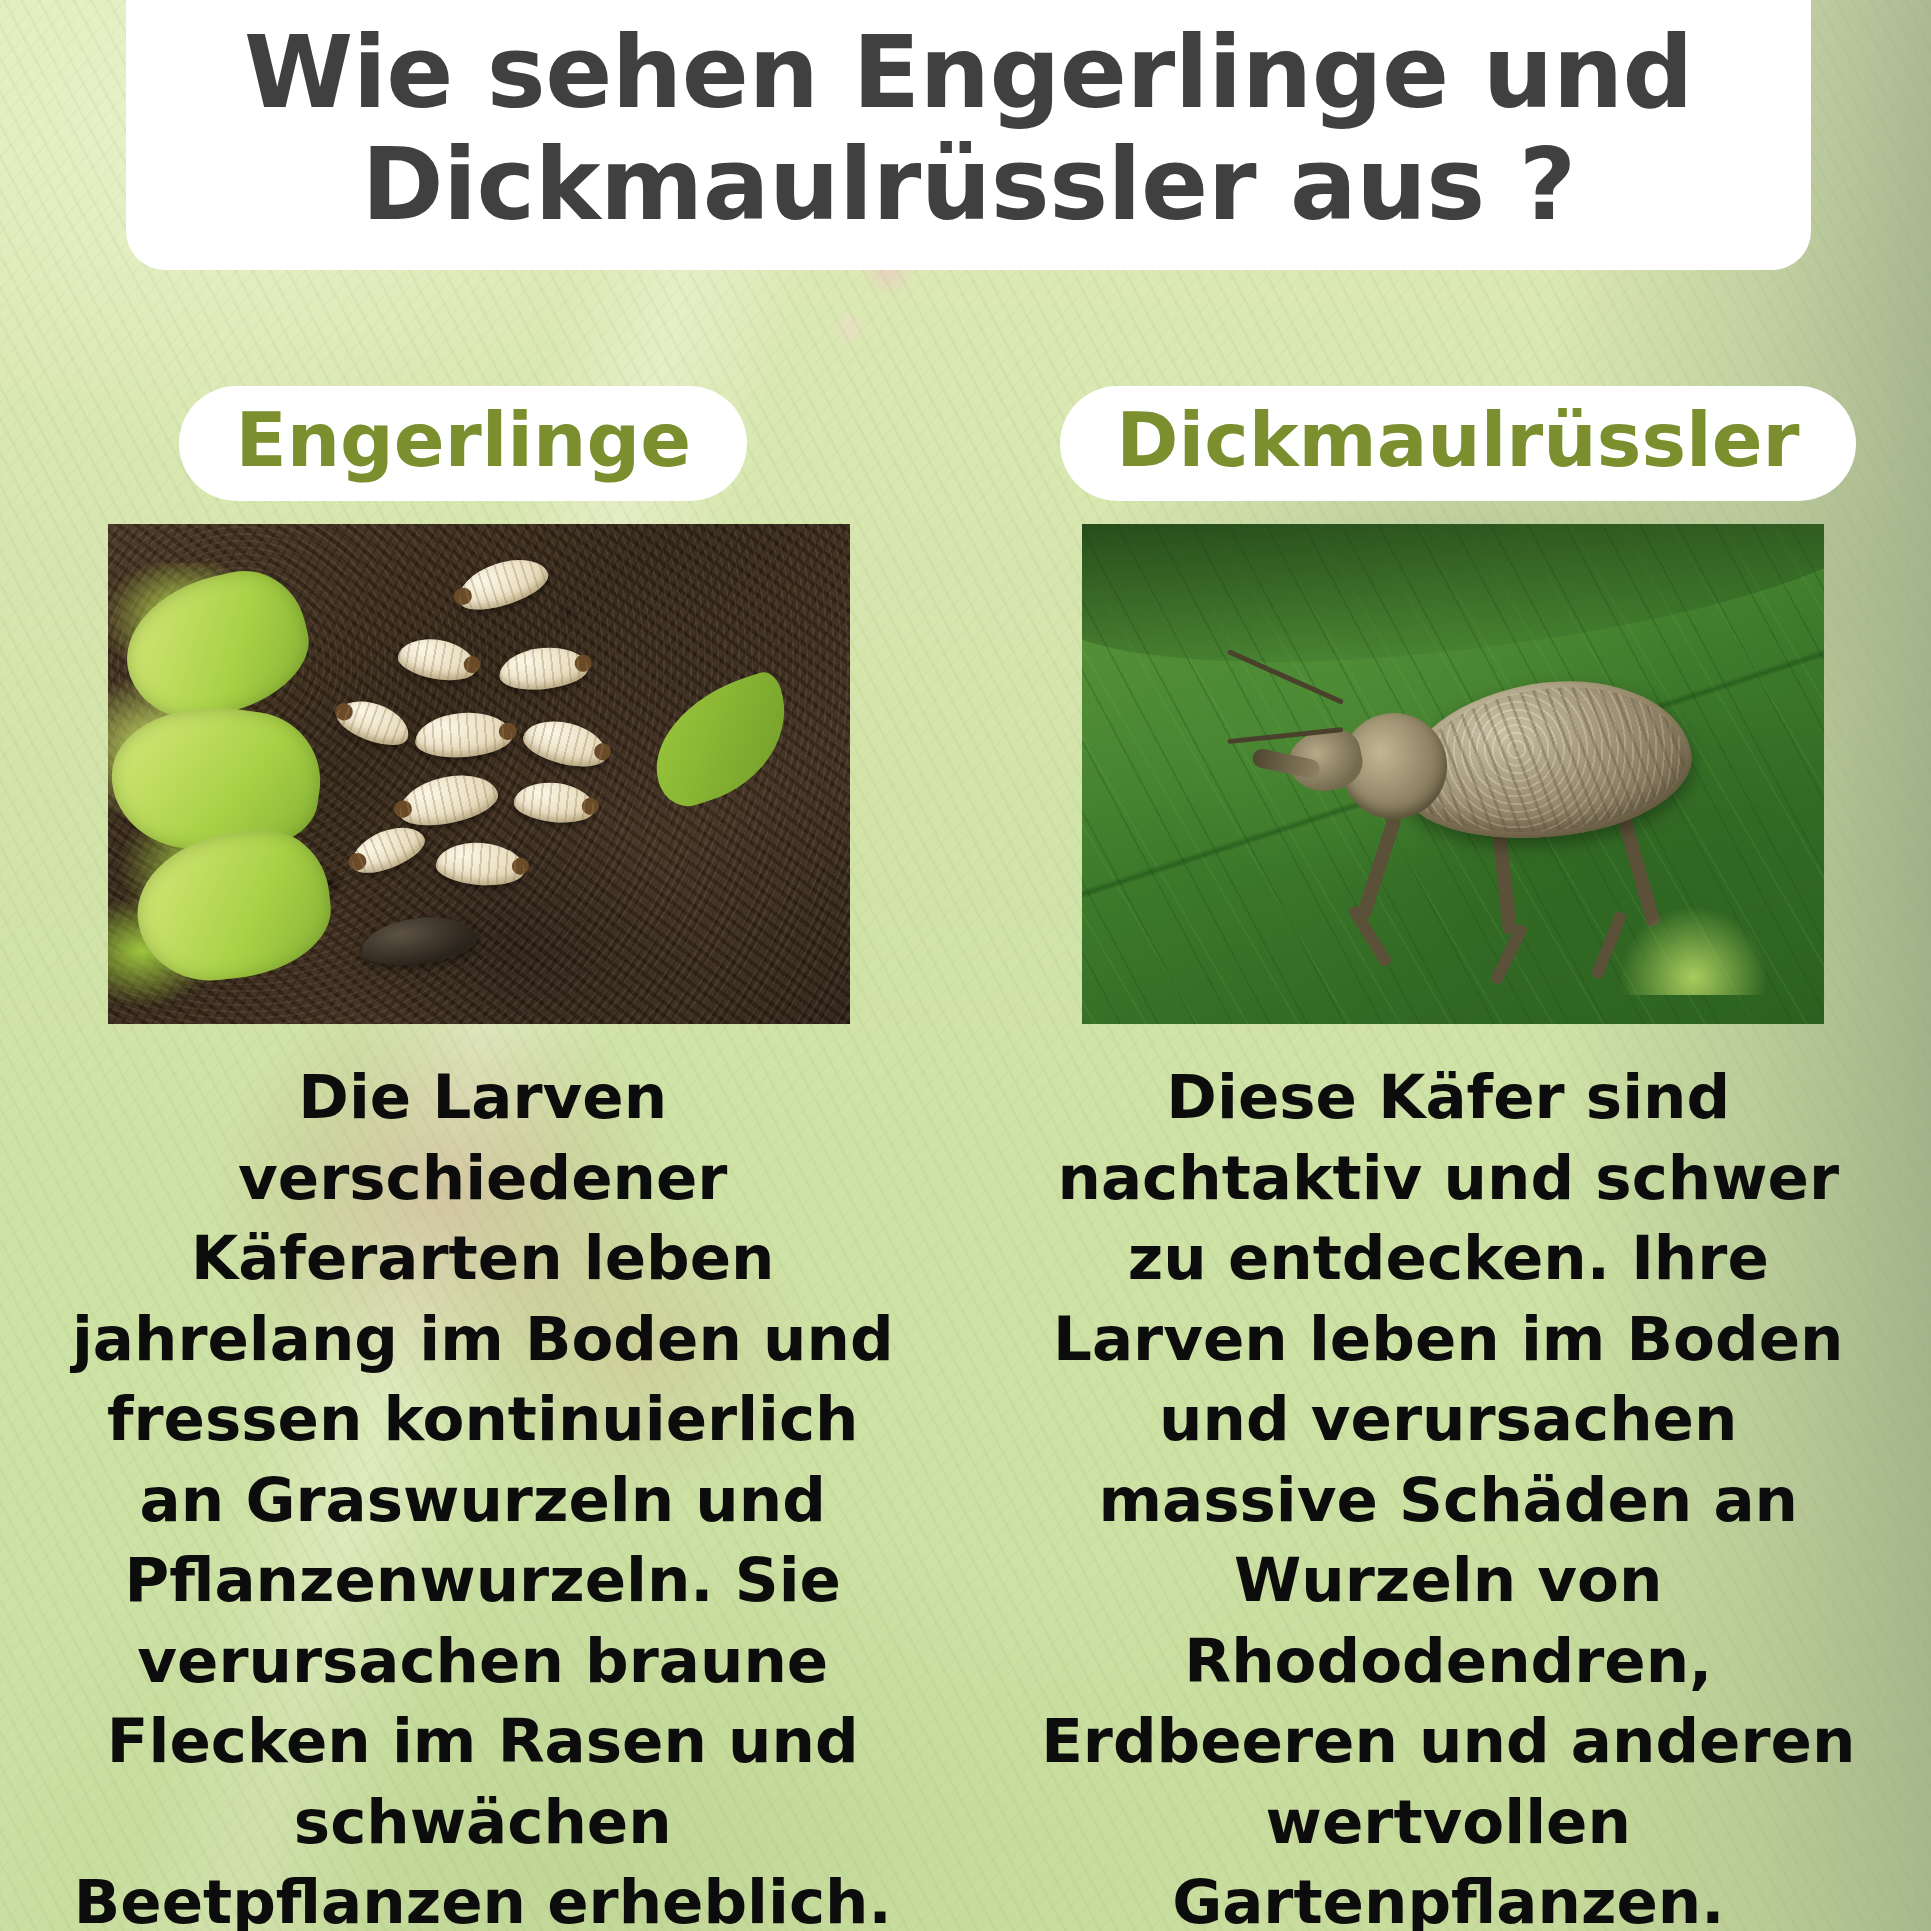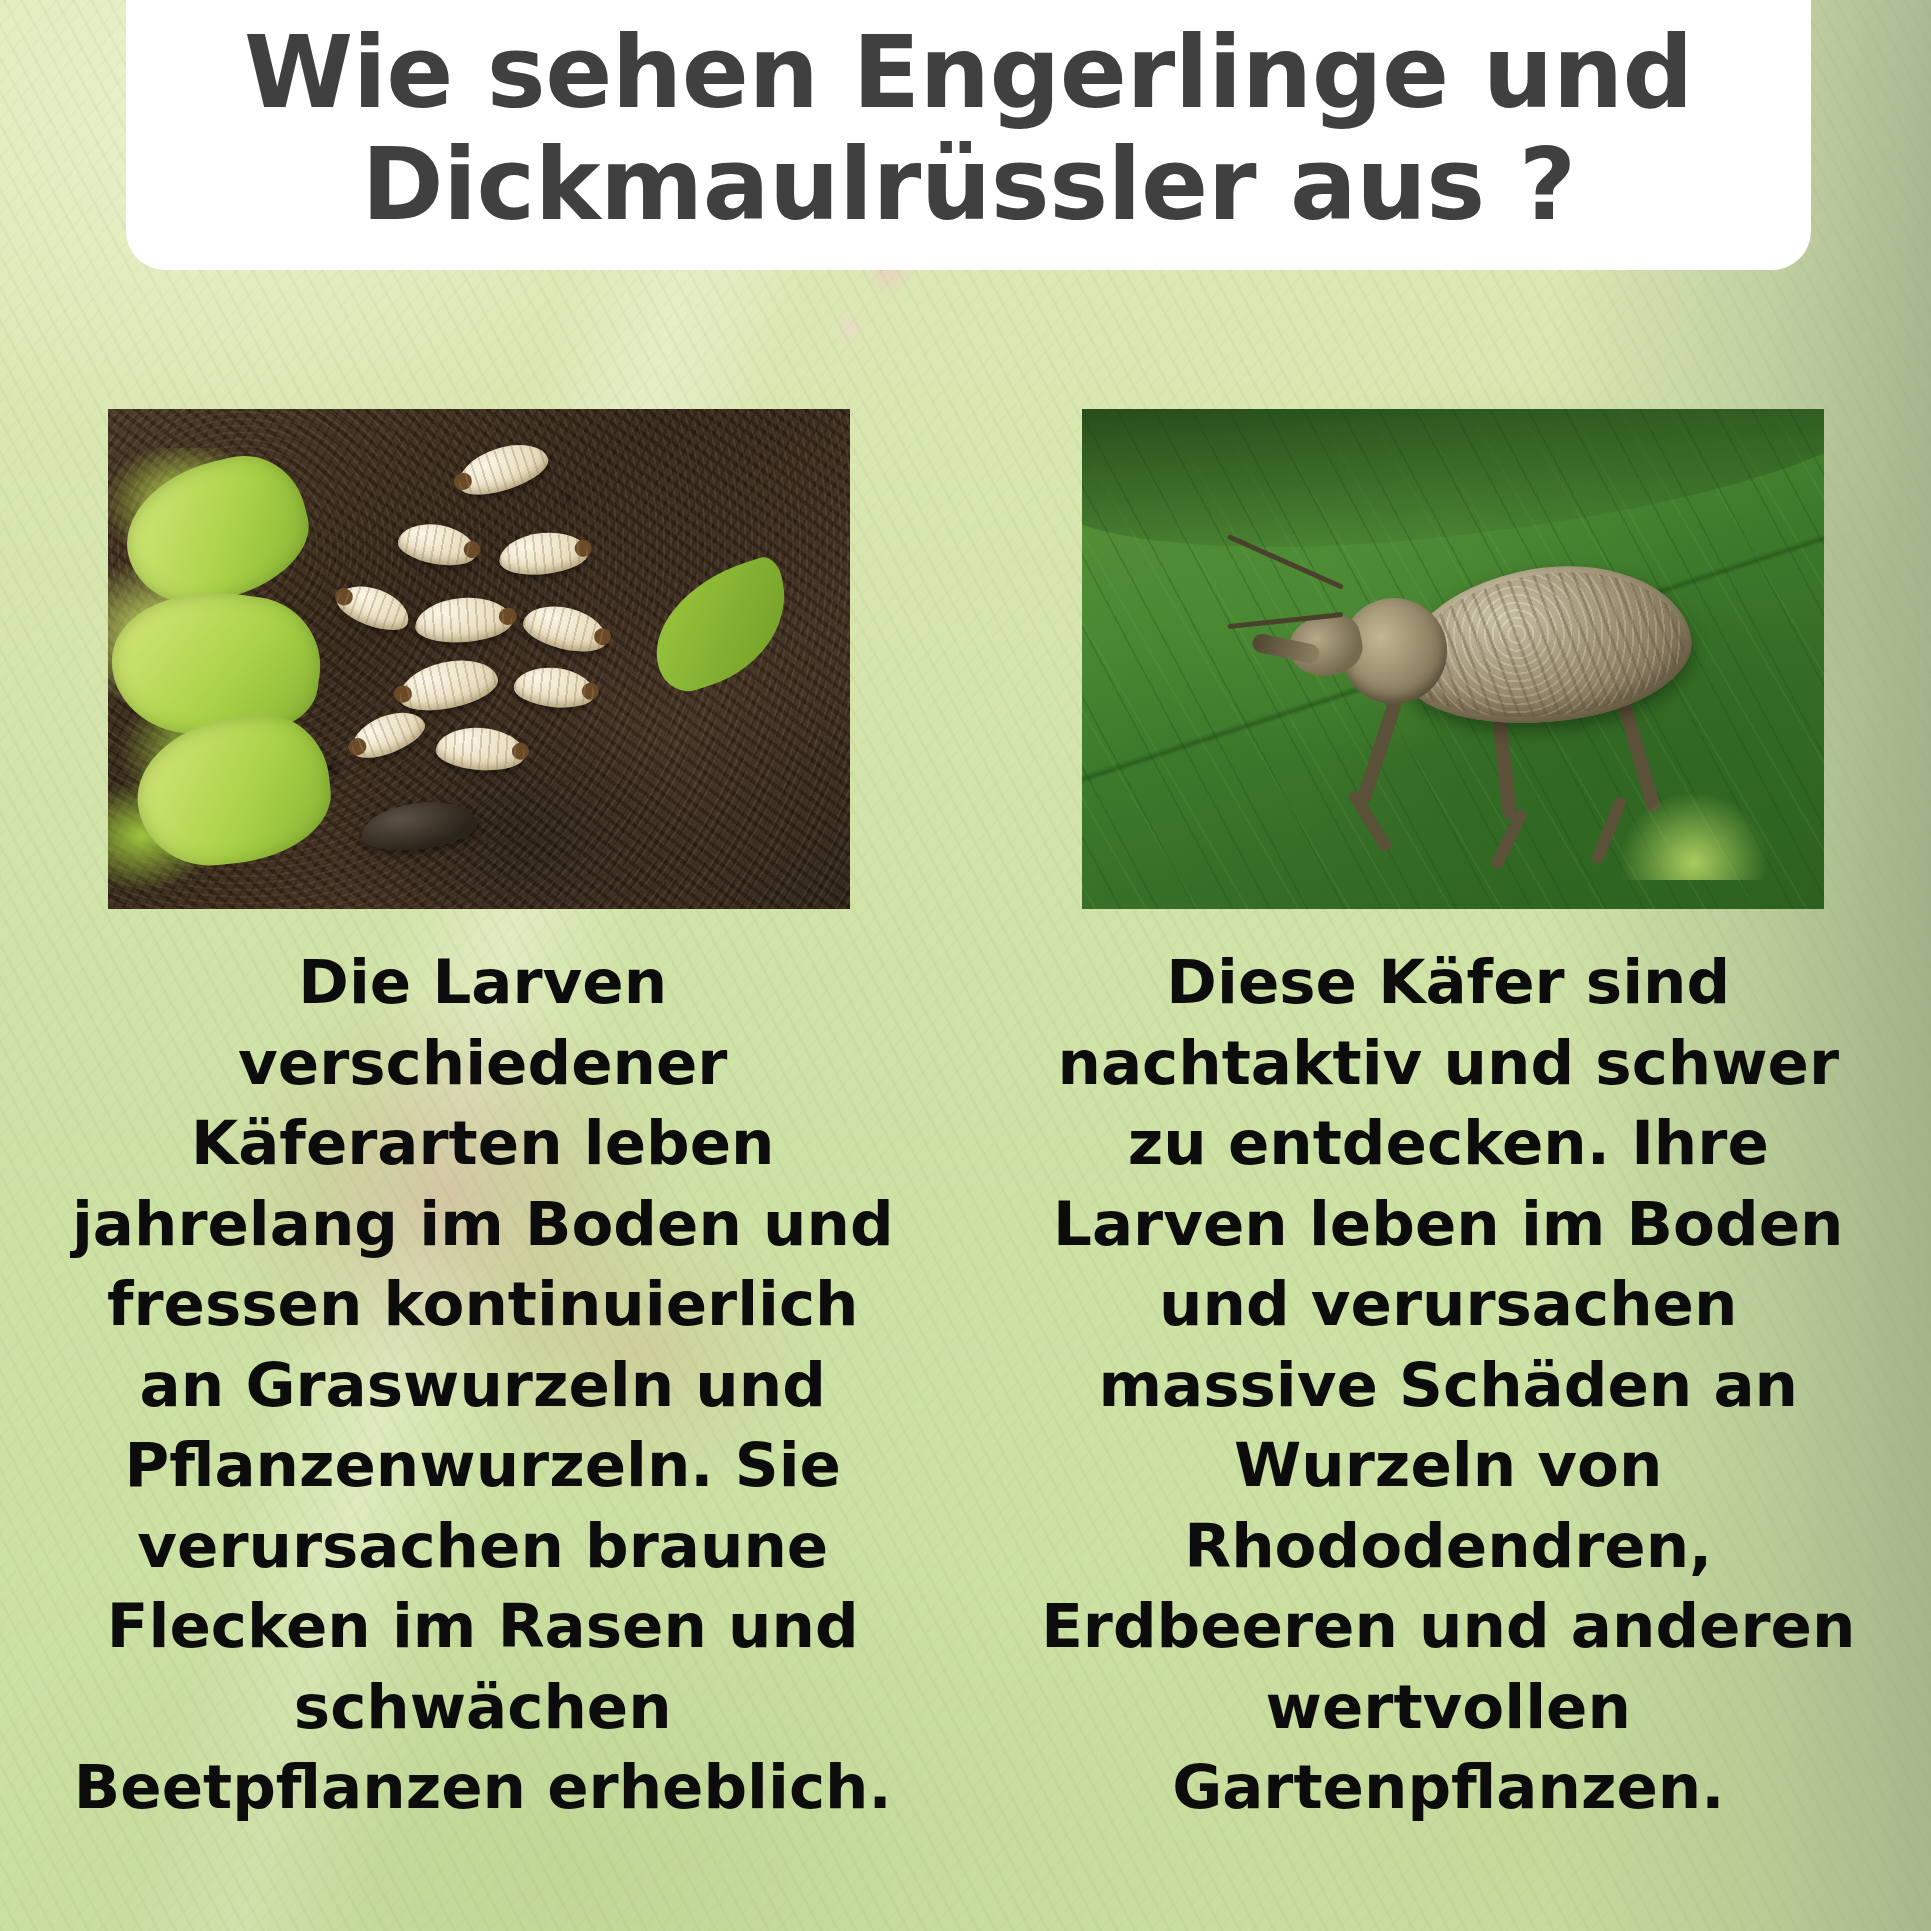--- a/index.html
+++ b/index.html
@@ -293,20 +293,23 @@
   <div class="bg-wash"></div>
 </div>
 
 <div class="title-card">
   <h1>Wie sehen Engerlinge und Dickmaulrüssler aus ?</h1>
 </div>
 
 <div class="columns">
 
   <div class="col col-left">
+    <div class="pill">
+      <span class="pill-label">Engerlinge</span>
+    </div>
 
     <div class="photo">
       <div class="soil"></div>
       <div class="soil-grain"></div>
       <div class="lettuce"></div>
       <div class="leaf-blade" style="left:17.4px; top:54px; width:183px; height:135px; transform:rotate(-14deg);"></div>
       <div class="leaf-blade" style="left:3.9px; top:183px; width:208px; height:145px; transform:rotate(8deg);"></div>
       <div class="leaf-blade" style="left:29px; top:309px; width:193px; height:145px; transform:rotate(-6deg);"></div>
       <div class="leaf-sprout" style="left:541px; top:164px; width:145px; height:106px;"></div>
 
@@ -340,20 +343,23 @@
       <div class="grub" style="left:328px; top:319px; width:89px; height:42px; transform:rotate(4deg);">
           <span class="grub-head" style="right:-3.9px; top:11.6px;"></span>
         </div>
       <div class="grub-dark" style="left:253px; top:394px; width:116px; height:46px; transform:rotate(-7deg);"></div>
     </div>
 
     <div class="body-text">Die Larven verschiedener Käferarten leben jahrelang im Boden und fressen kontinuierlich an Graswurzeln und Pflanzenwurzeln. Sie verursachen braune Flecken im Rasen und schwächen Beetpflanzen erheblich.</div>
   </div>
 
   <div class="col col-right">
+    <div class="pill">
+      <span class="pill-label">Dickmaulrüssler</span>
+    </div>
 
     <div class="photo">
       <div class="leafbg"></div>
       <div class="leaf-veins"></div>
       <div class="leaf-edge-top"></div>
 
       <div class="leg" style="left:290px; top:290px; width:13.5px; height:106px; transform:rotate(18deg);"></div>
       <div class="leg" style="left:282px; top:378px; width:11.6px; height:68px; transform:rotate(-32deg);"></div>
       <div class="leg" style="left:415px; top:294px; width:13.5px; height:116px; transform:rotate(-6deg);"></div>
       <div class="leg" style="left:421px; top:398px; width:11.6px; height:64px; transform:rotate(26deg);"></div>

